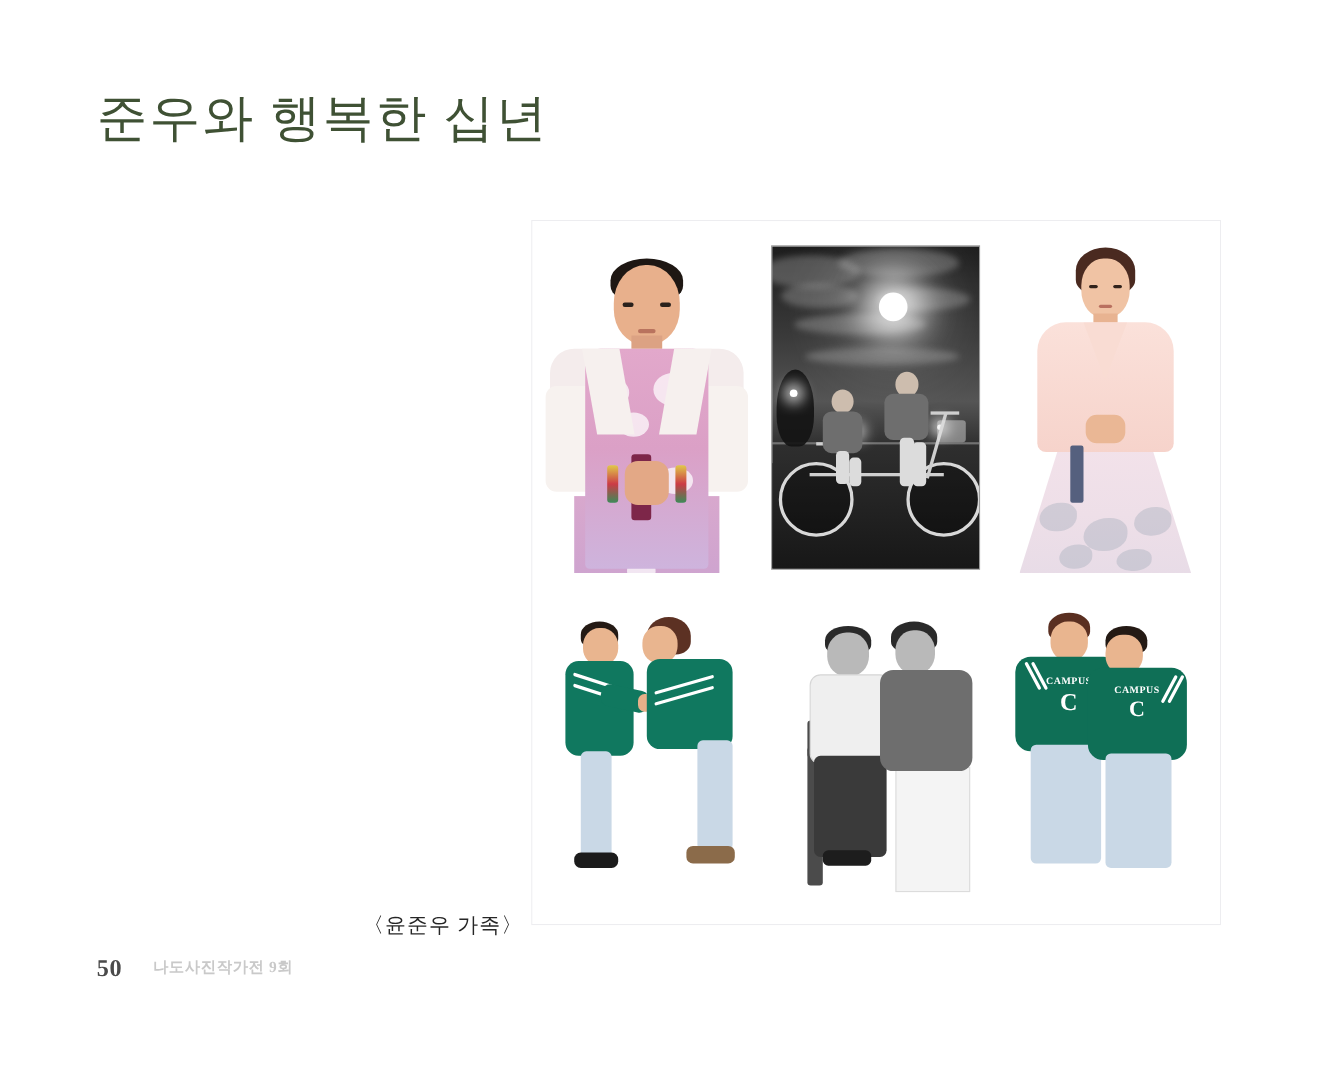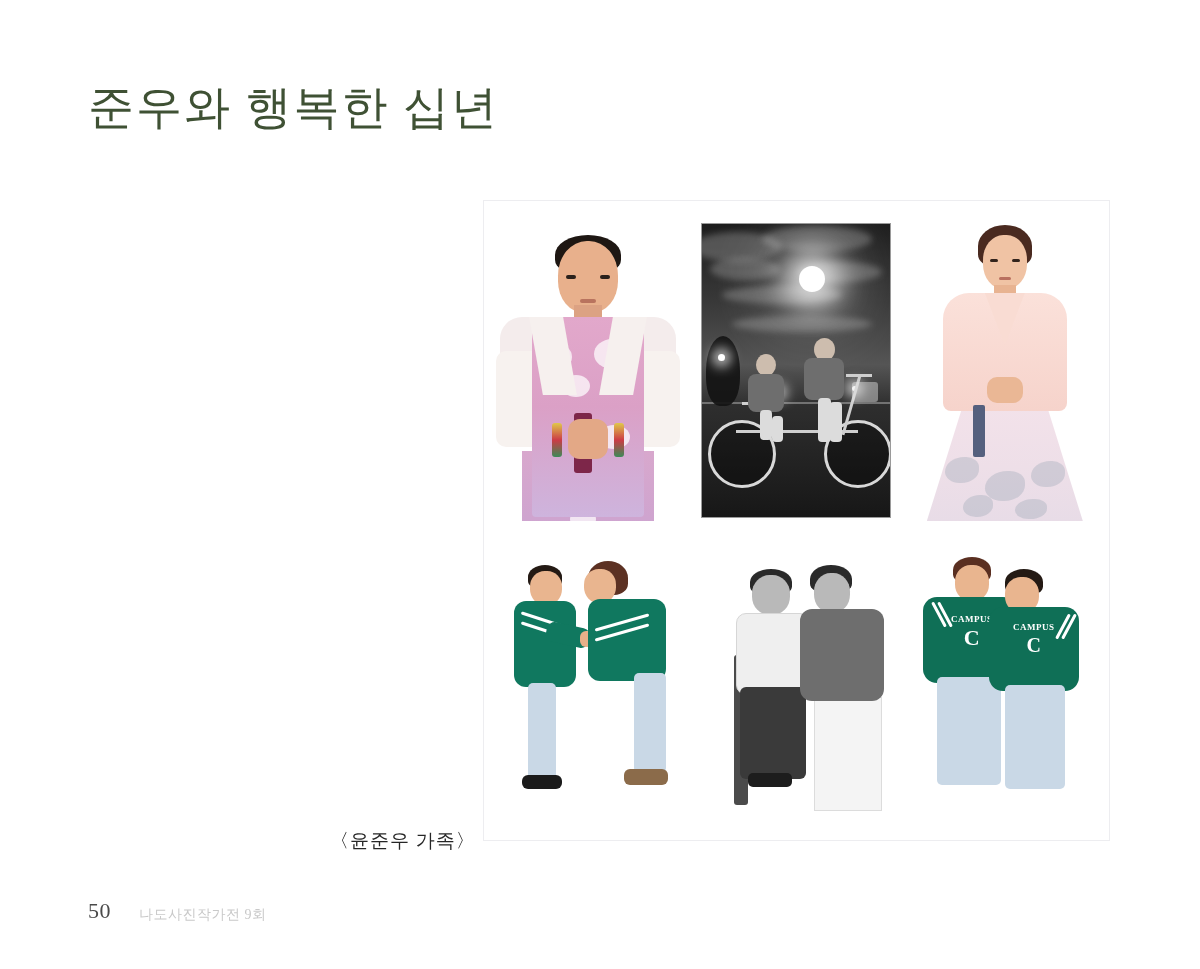--- a/index.html
+++ b/index.html
@@ -209,21 +209,21 @@
   }
 
   
   .caption {
     position:absolute; left:330px; top:828px;
     font-family:"Liberation Serif", "DejaVu Serif", serif;
     font-size:19px; color:#262626; letter-spacing:1px; white-space:nowrap;
   }
 
   
-  .footer { position:absolute; left:88px; top:898px; display:flex; align-items:flex-end; }
+  .footer { position:absolute; left:88px; top:867px; display:flex; align-items:center;font-weight:bold; }
   .folio {
     font-family:"Liberation Serif","DejaVu Serif",serif;
     font-size:22px; color:#4a4a4a; letter-spacing:.5px;
   }
   .foot-label {
     margin-left:28px;
     font-family:"Liberation Serif","DejaVu Serif",serif;
     font-size:14px; color:#c9c9c9; letter-spacing:.5px; white-space:nowrap;
   }
 </style>

